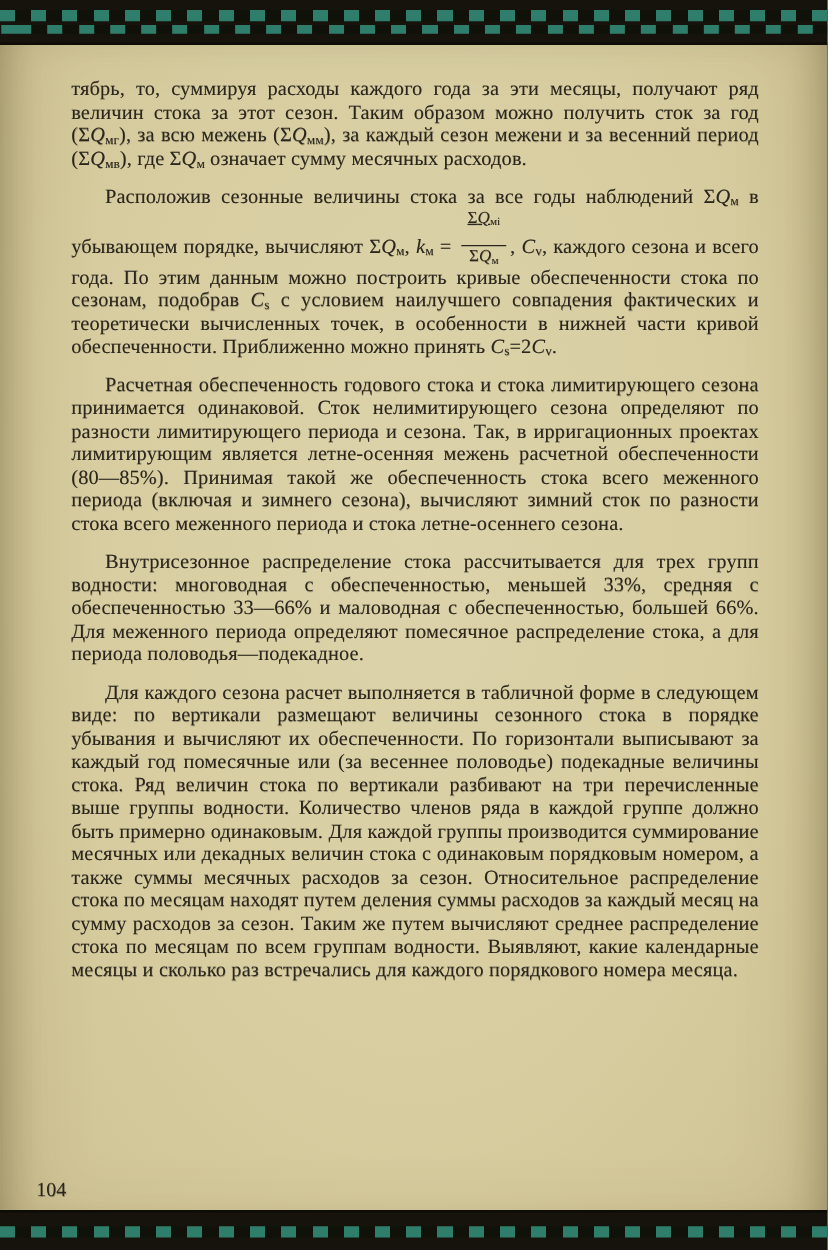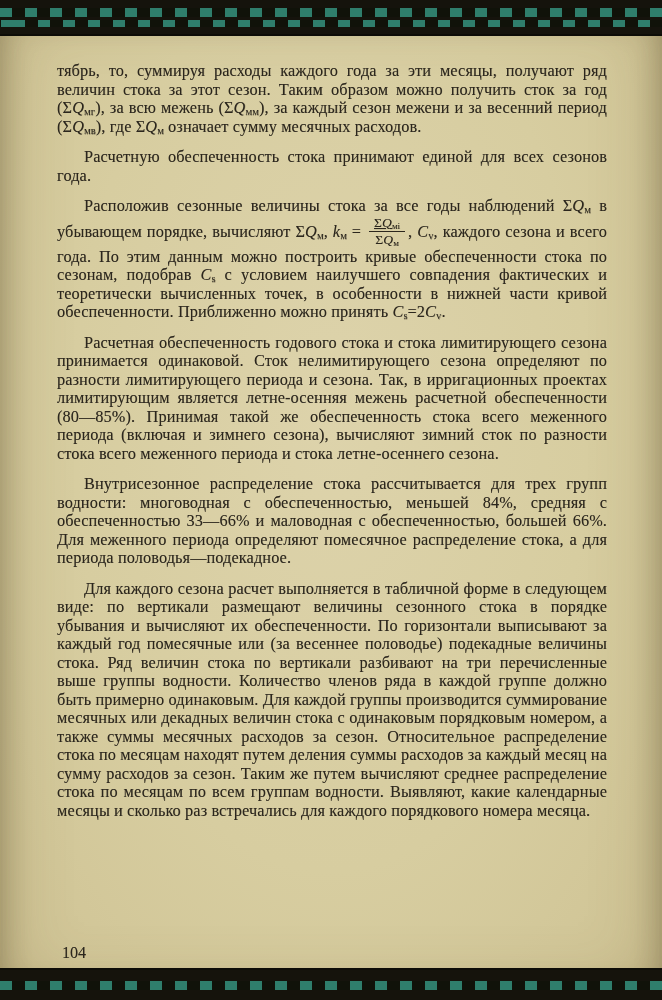--- a/index.html
+++ b/index.html
@@ -69,31 +69,31 @@
     vertical-align: -0.55em;
     text-align: center;
     line-height: 1.08;
     font-size: 13.5px;
     margin: 0 3px;
     text-indent: 0;
   }
   .frac .num {
     display: block;
     border-bottom: 1.2px solid #2b261d;
-    padding: 0 5px 1px;
+    padding: 0 5px 15px;
     text-decoration: underline;
   }
   .frac .den {
     display: block;
     padding-top: 1px;
   }
 
   .page-number {
     position: absolute;
-    left: 62px;
+    left: 29px;
     bottom: 38px;
     font-size: 16px;
     color: #2b261d;
     text-shadow: 0.3px 0.3px 0.3px rgba(43, 38, 29, 0.35);
     z-index: 1;
   }
 </style>
 </head>
 <body>
 
@@ -101,27 +101,26 @@
 
   <div class="band band-top">
     <div class="dashes"></div>
     <div class="dashes offset"></div>
   </div>
 
   <div class="text-block">
 
     <p class="para">тябрь, то, суммируя расходы каждого года за эти месяцы, получают ряд величин стока за этот сезон. Таким образом можно получить сток за год (Σ<i>Q</i><sub>мг</sub>), за всю межень (Σ<i>Q</i><sub>мм</sub>), за каждый сезон межени и за весенний период (Σ<i>Q</i><sub>мв</sub>), где Σ<i>Q</i><sub>м</sub> означает сумму месячных расходов.</p>
 
-    <p class="para ind">Расчетную обеспеченность стока принимают единой для всех сезонов года.</p>
 
     <p class="para ind"><span>Расположив сезонные величины стока за все годы наблюдений Σ<i>Q</i><sub>м</sub> в убывающем порядке, вычисляют Σ<i>Q</i><sub>м</sub>, <i>k</i><sub>м</sub> = </span><span class="frac"><span class="num">Σ<i>Q</i><sub>мi</sub></span><span class="den">Σ<i>Q</i><sub>м</sub></span></span><span>, <i>C</i><sub>v</sub>, каждого сезона и всего года. По этим данным можно построить кривые обеспеченности стока по сезонам, подобрав <i>C</i><sub>s</sub> с условием наилучшего совпадения фактических и теоретически вычисленных точек, в особенности в нижней части кривой обеспеченности. Приближенно можно принять <i>C</i><sub>s</sub>=2<i>C</i><sub>v</sub>.</span></p>
 
     <p class="para ind">Расчетная обеспеченность годового стока и стока лимитирующего сезона принимается одинаковой. Сток нелимитирующего сезона определяют по разности лимитирующего периода и сезона. Так, в ирригационных проектах лимитирующим является летне-осенняя межень расчетной обеспеченности (80—85%). Принимая такой же обеспеченность стока всего меженного периода (включая и зимнего сезона), вычисляют зимний сток по разности стока всего меженного периода и стока летне-осеннего сезона.</p>
 
-    <p class="para ind">Внутрисезонное распределение стока рассчитывается для трех групп водности: многоводная с обеспеченностью, меньшей 84%, средняя с обеспеченностью 33—66% и маловодная с обеспеченностью, большей 66%. Для меженного периода определяют помесячное распределение стока, а для периода половодья—подекадное.</p>
+    <p class="para ind">Внутрисезонное распределение стока рассчитывается для трех групп водности: многоводная с обеспеченностью, меньшей 33%, средняя с обеспеченностью 33—66% и маловодная с обеспеченностью, большей 66%. Для меженного периода определяют помесячное распределение стока, а для периода половодья—подекадное.</p>
 
     <p class="para ind">Для каждого сезона расчет выполняется в табличной форме в следующем виде: по вертикали размещают величины сезонного стока в порядке убывания и вычисляют их обеспеченности. По горизонтали выписывают за каждый год помесячные или (за весеннее половодье) подекадные величины стока. Ряд величин стока по вертикали разбивают на три перечисленные выше группы водности. Количество членов ряда в каждой группе должно быть примерно одинаковым. Для каждой группы производится суммирование месячных или декадных величин стока с одинаковым порядковым номером, а также суммы месячных расходов за сезон. Относительное распределение стока по месяцам находят путем деления суммы расходов за каждый месяц на сумму расходов за сезон. Таким же путем вычисляют среднее распределение стока по месяцам по всем группам водности. Выявляют, какие календарные месяцы и сколько раз встречались для каждого порядкового номера месяца.</p>
 
 
   </div>
 
   <div class="page-number">104</div>
 
   <div class="band band-bottom">
     <div class="dashes"></div>

